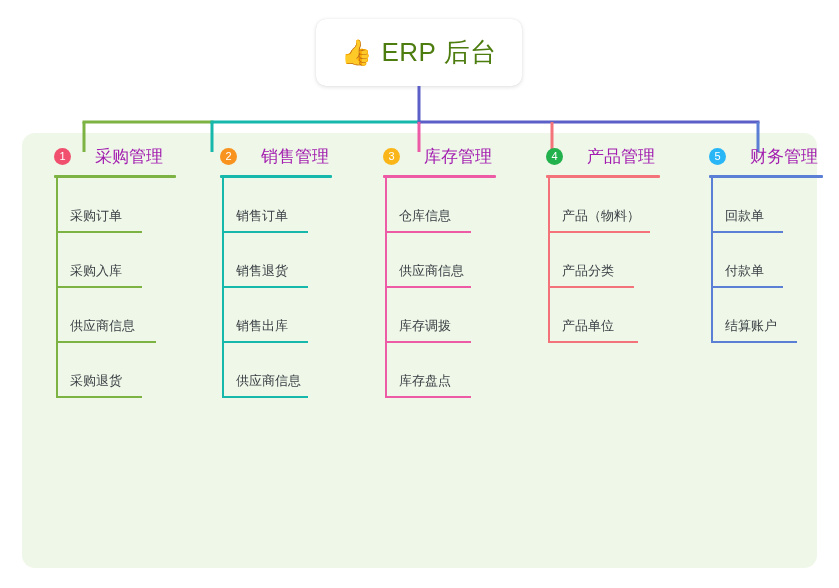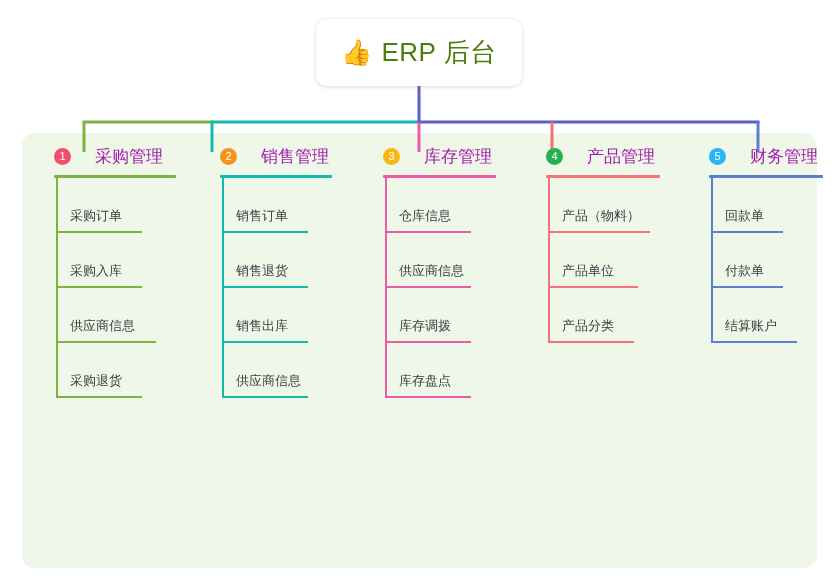--- a/index.html
+++ b/index.html
@@ -239,27 +239,27 @@
         <span class="col-title">产品管理</span>
       </div>
       <div class="header-rule" style="width: 114px; margin-left: 18px; background: rgb(244, 115, 122);"></div>
       <div class="leaf-list">
         <div class="leaf-spine" style="background: rgb(244, 115, 122);"></div>
         <div class="leaf">
           <span class="leaf-label">产品（物料）</span>
           <div class="leaf-rule" style="width: 102px; background: rgb(244, 115, 122);"></div>
         </div>
         <div class="leaf">
+          <span class="leaf-label">产品分类</span>
+          <div class="leaf-rule" style="width: 86px; background: rgb(244, 115, 122);"></div>
+        </div>
+        <div class="leaf">
           <span class="leaf-label">产品单位</span>
           <div class="leaf-rule" style="width: 90px; background: rgb(244, 115, 122);"></div>
         </div>
-        <div class="leaf">
-          <span class="leaf-label">产品分类</span>
-          <div class="leaf-rule" style="width: 86px; background: rgb(244, 115, 122);"></div>
-        </div>
       </div>
     </div>
     <div class="column" style="left: 691px; width: 150px;">
       <div class="col-header">
         <span class="badge" style="background: rgb(41, 182, 246);">5</span>
         <span class="col-title">财务管理</span>
       </div>
       <div class="header-rule" style="width: 114px; margin-left: 18px; background: rgb(91, 127, 212);"></div>
       <div class="leaf-list">
         <div class="leaf-spine" style="background: rgb(91, 127, 212);"></div>

